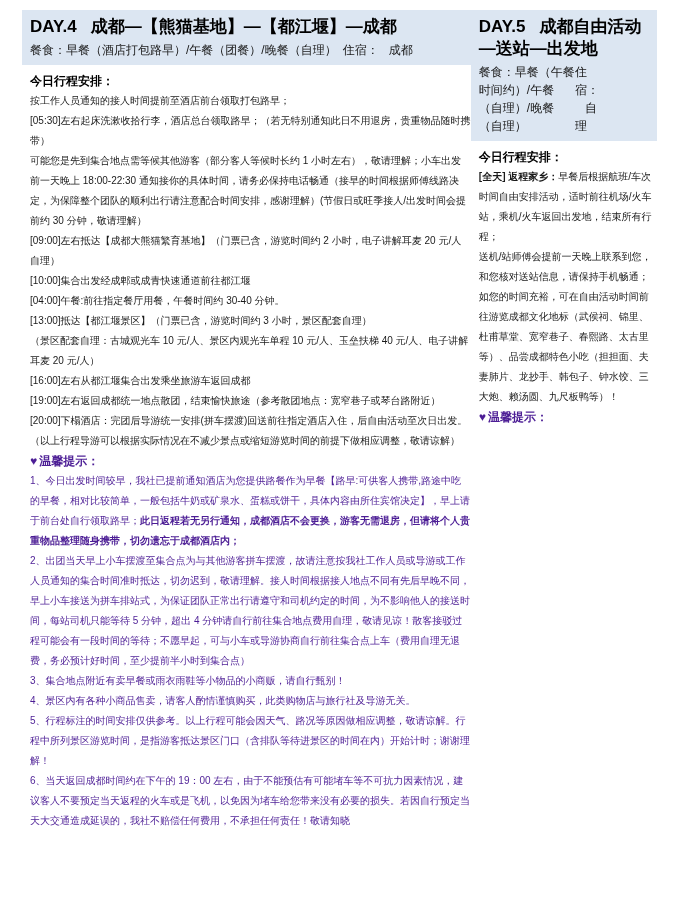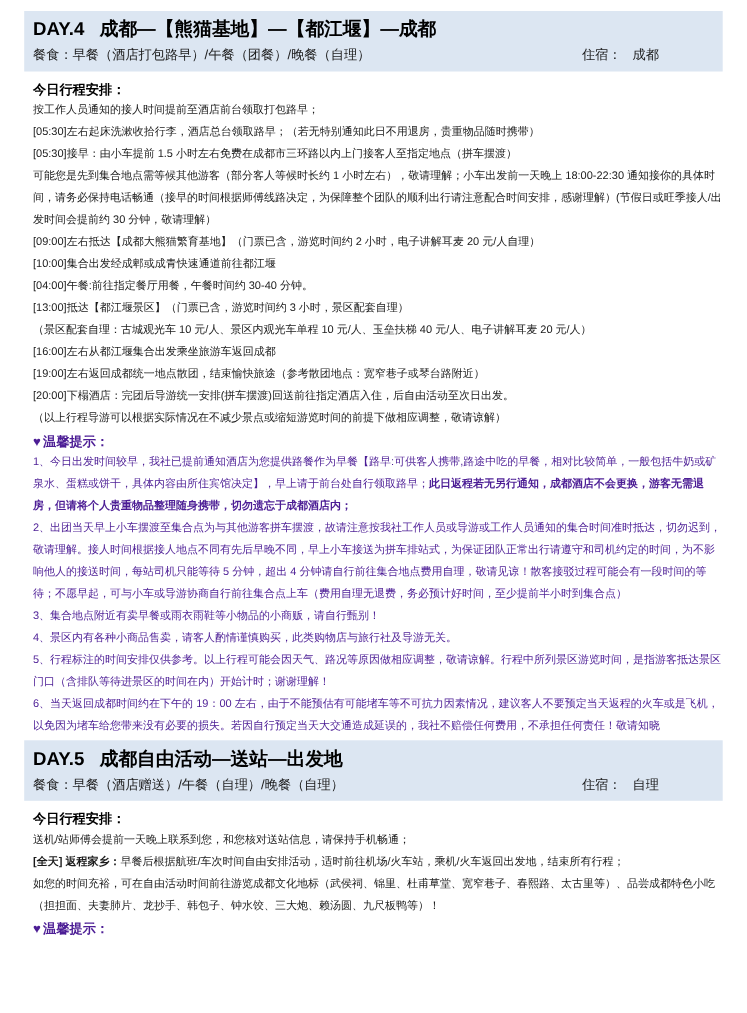--- a/index.html
+++ b/index.html
@@ -4,21 +4,21 @@
 <style>
   html,body{margin:0;padding:0;}
   body{
     width:679px;height:921px;overflow:hidden;background:#ffffff;
     font-family:"Liberation Sans","DejaVu Sans",sans-serif;
     color:#1a1a1a;
   }
   .page{
     box-sizing:border-box;width:679px;height:921px;
     padding:10px 22px 0 22px;
-    display:flex;flex-direction:column;overflow:hidden;
+    display:flex;flex-direction:row;overflow:hidden;
   }
   .day-header{
     background:#dce6f2;
     padding:6px 10px 6px 8px;
   }
   .day-title{font-size:17px;font-weight:bold;color:#000;line-height:22px;}
   .day-title .day-label{margin-right:14px;}
   .day-meta{
     display:flex;justify-content:space-between;align-items:baseline;
     font-size:12px;line-height:18px;margin-top:3px;padding-right:48px;color:#1a1a1a;
@@ -46,21 +46,20 @@
       <div class="day-meta">
         <span>餐食：早餐（酒店打包路早）/午餐（团餐）/晚餐（自理）</span>
         <span><span>住宿：</span><span class="lodging-value">成都</span></span>
       </div>
     </header>
 
     <div class="day-body">
       <p class="plan-heading">今日行程安排：</p>
       <p class="line">按工作人员通知的接人时间提前至酒店前台领取打包路早；</p>
       <p class="line">[05:30]左右起床洗漱收拾行李，酒店总台领取路早；（若无特别通知此日不用退房，贵重物品随时携带）</p>
-      <p class="line">[05:30]接早：由小车提前 1.5 小时左右免费在成都市三环路以内上门接客人至指定地点（拼车摆渡）</p>
       <p class="line">可能您是先到集合地点需等候其他游客（部分客人等候时长约 1 小时左右），敬请理解；小车出发前一天晚上 18:00-22:30 通知接你的具体时间，请务必保持电话畅通（接早的时间根据师傅线路决定，为保障整个团队的顺利出行请注意配合时间安排，感谢理解）(节假日或旺季接人/出发时间会提前约 30 分钟，敬请理解）</p>
       <p class="line">[09:00]左右抵达【成都大熊猫繁育基地】（门票已含，游览时间约 2 小时，电子讲解耳麦 20 元/人自理）</p>
       <p class="line">[10:00]集合出发经成郫或成青快速通道前往都江堰</p>
       <p class="line">[04:00]午餐:前往指定餐厅用餐，午餐时间约 30-40 分钟。</p>
       <p class="line">[13:00]抵达【都江堰景区】（门票已含，游览时间约 3 小时，景区配套自理）</p>
       <p class="line">（景区配套自理：古城观光车 10 元/人、景区内观光车单程 10 元/人、玉垒扶梯 40 元/人、电子讲解耳麦 20 元/人）</p>
       <p class="line">[16:00]左右从都江堰集合出发乘坐旅游车返回成都</p>
       <p class="line">[19:00]左右返回成都统一地点散团，结束愉快旅途（参考散团地点：宽窄巷子或琴台路附近）</p>
       <p class="line">[20:00]下榻酒店：完团后导游统一安排(拼车摆渡)回送前往指定酒店入住，后自由活动至次日出发。</p>
       <p class="line">（以上行程导游可以根据实际情况在不减少景点或缩短游览时间的前提下做相应调整，敬请谅解）</p>
@@ -76,29 +75,29 @@
       </div>
     </div>
   </section>
 
   <section>
     <header class="day-header">
       <div class="day-title">
         <span class="day-label">DAY.5</span><span>成都自由活动—送站—出发地</span>
       </div>
       <div class="day-meta">
-        <span>餐食：早餐（酒店赠送）/午餐（自理）/晚餐（自理）</span>
+        <span>餐食：早餐（午餐时间约）/午餐（自理）/晚餐（自理）</span>
         <span><span>住宿：</span><span class="lodging-value">自理</span></span>
       </div>
     </header>
 
     <div class="day-body">
       <p class="plan-heading">今日行程安排：</p>
+      <p class="line"><span class="lead-bold">[全天] 返程家乡：</span><span>早餐后根据航班/车次时间自由安排活动，适时前往机场/火车站，乘机/火车返回出发地，结束所有行程；</span></p>
       <p class="line">送机/站师傅会提前一天晚上联系到您，和您核对送站信息，请保持手机畅通；</p>
-      <p class="line"><span class="lead-bold">[全天] 返程家乡：</span><span>早餐后根据航班/车次时间自由安排活动，适时前往机场/火车站，乘机/火车返回出发地，结束所有行程；</span></p>
       <p class="line">如您的时间充裕，可在自由活动时间前往游览成都文化地标（武侯祠、锦里、杜甫草堂、宽窄巷子、春熙路、太古里等）、品尝成都特色小吃（担担面、夫妻肺片、龙抄手、韩包子、钟水饺、三大炮、赖汤圆、九尺板鸭等）！</p>
 
       <div class="tips">
         <p class="tips-heading"><span class="heart">♥</span><span>温馨提示：</span></p>
       </div>
     </div>
   </section>
 
 </div>
 

